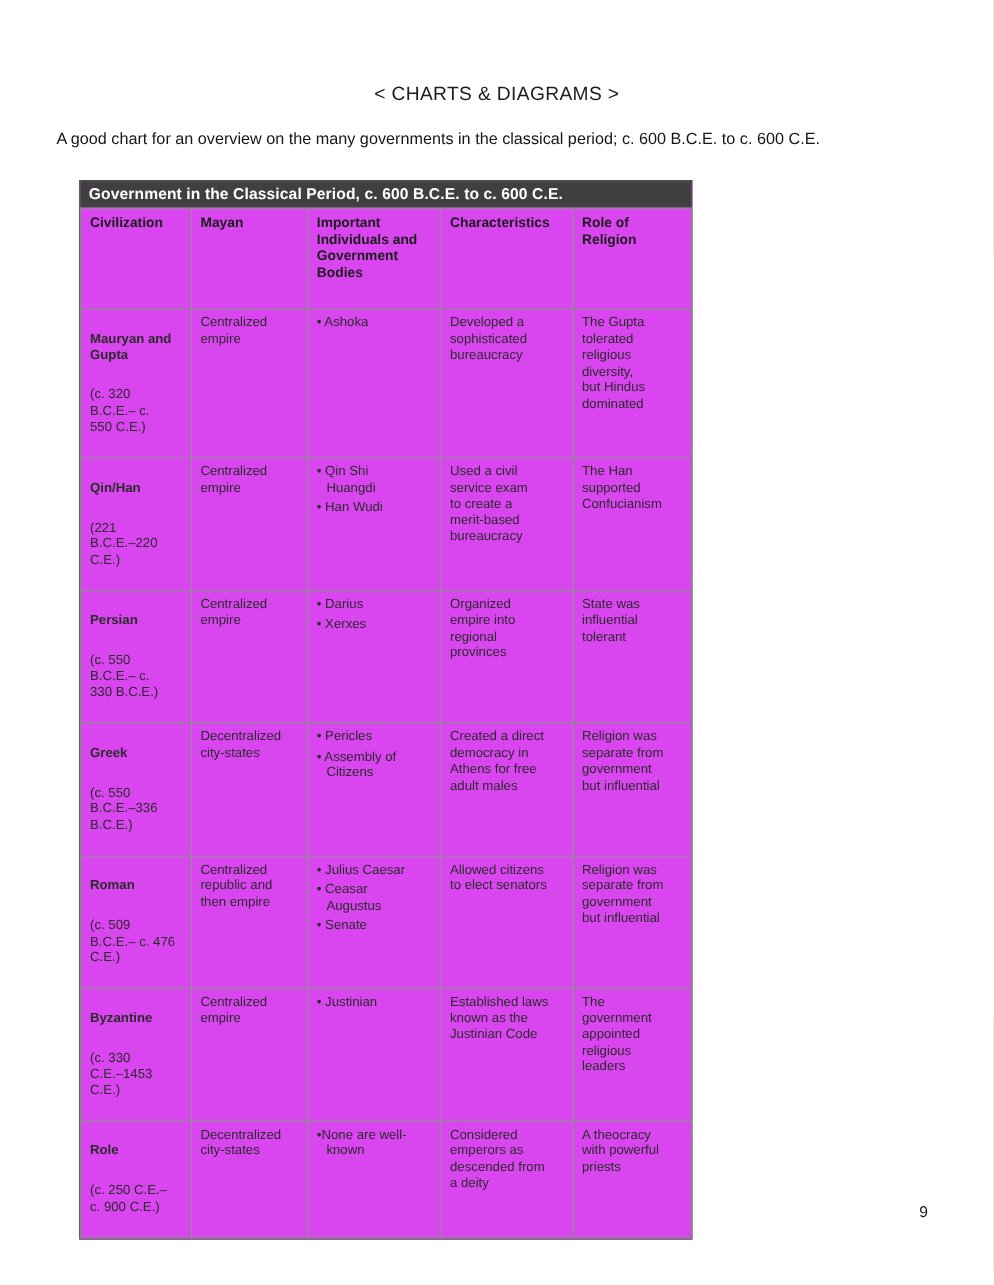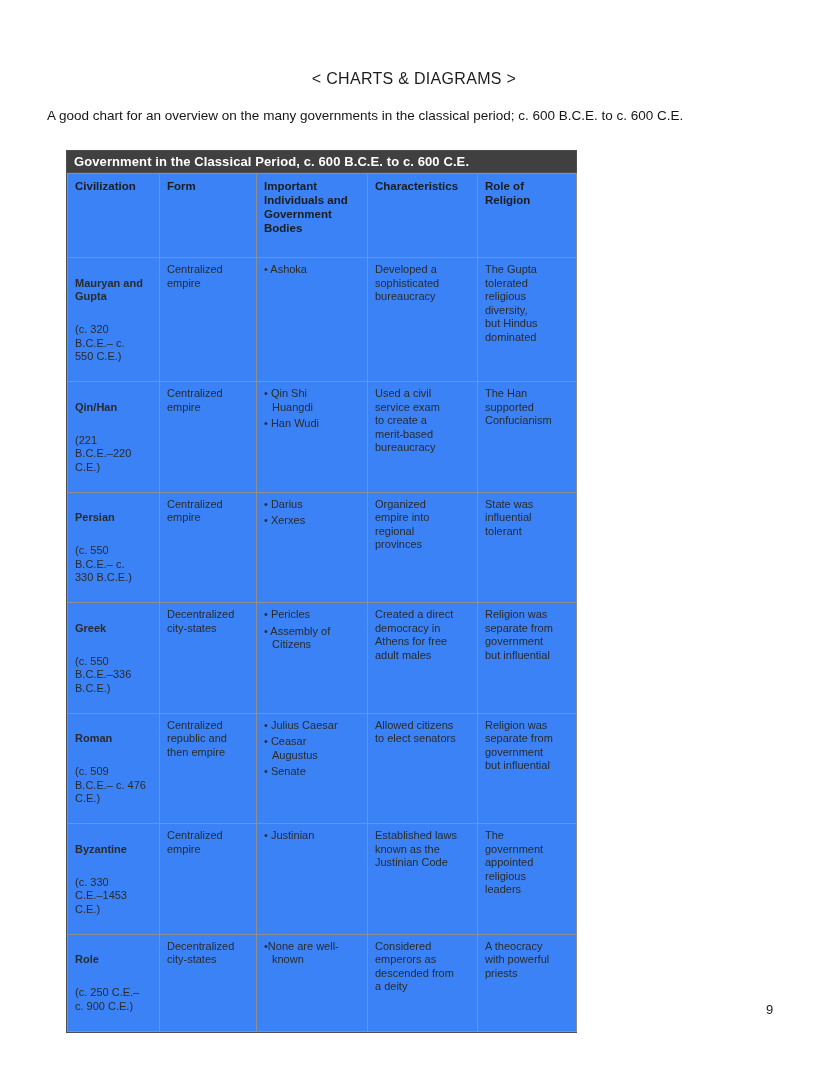--- a/index.html
+++ b/index.html
@@ -36,21 +36,21 @@
     font-size: 13.5px;
     color: #161616;
     white-space: nowrap;
   }
   .table-wrap {
     position: absolute;
     top: 150px;
     left: 66px;
     width: 511px;
     border: 1px solid var(--border_outer);
-    background: #3b82f6;
+    background: #d946ef;
   }
   .table-title {
     background: var(--band_bg);
     color: var(--band_text);
     font-weight: bold;
     font-size: 13px;
     line-height: 14px;
     padding: 4px 7px 4px 7px;
     height: 22px;
     border-bottom: 1px solid var(--border_outer);
@@ -116,21 +116,21 @@
     <colgroup>
       <col style="width:92px">
       <col style="width:97px">
       <col style="width:111px">
       <col style="width:110px">
       <col style="width:99px">
     </colgroup>
     <thead>
       <tr>
         <th>Civilization</th>
-        <th>Form</th>
+        <th>Mayan</th>
         <th>Important
 Individuals and
 Government
 Bodies</th>
         <th>Characteristics</th>
         <th>Role of
 Religion</th>
       </tr>
     </thead>
     <tbody>

